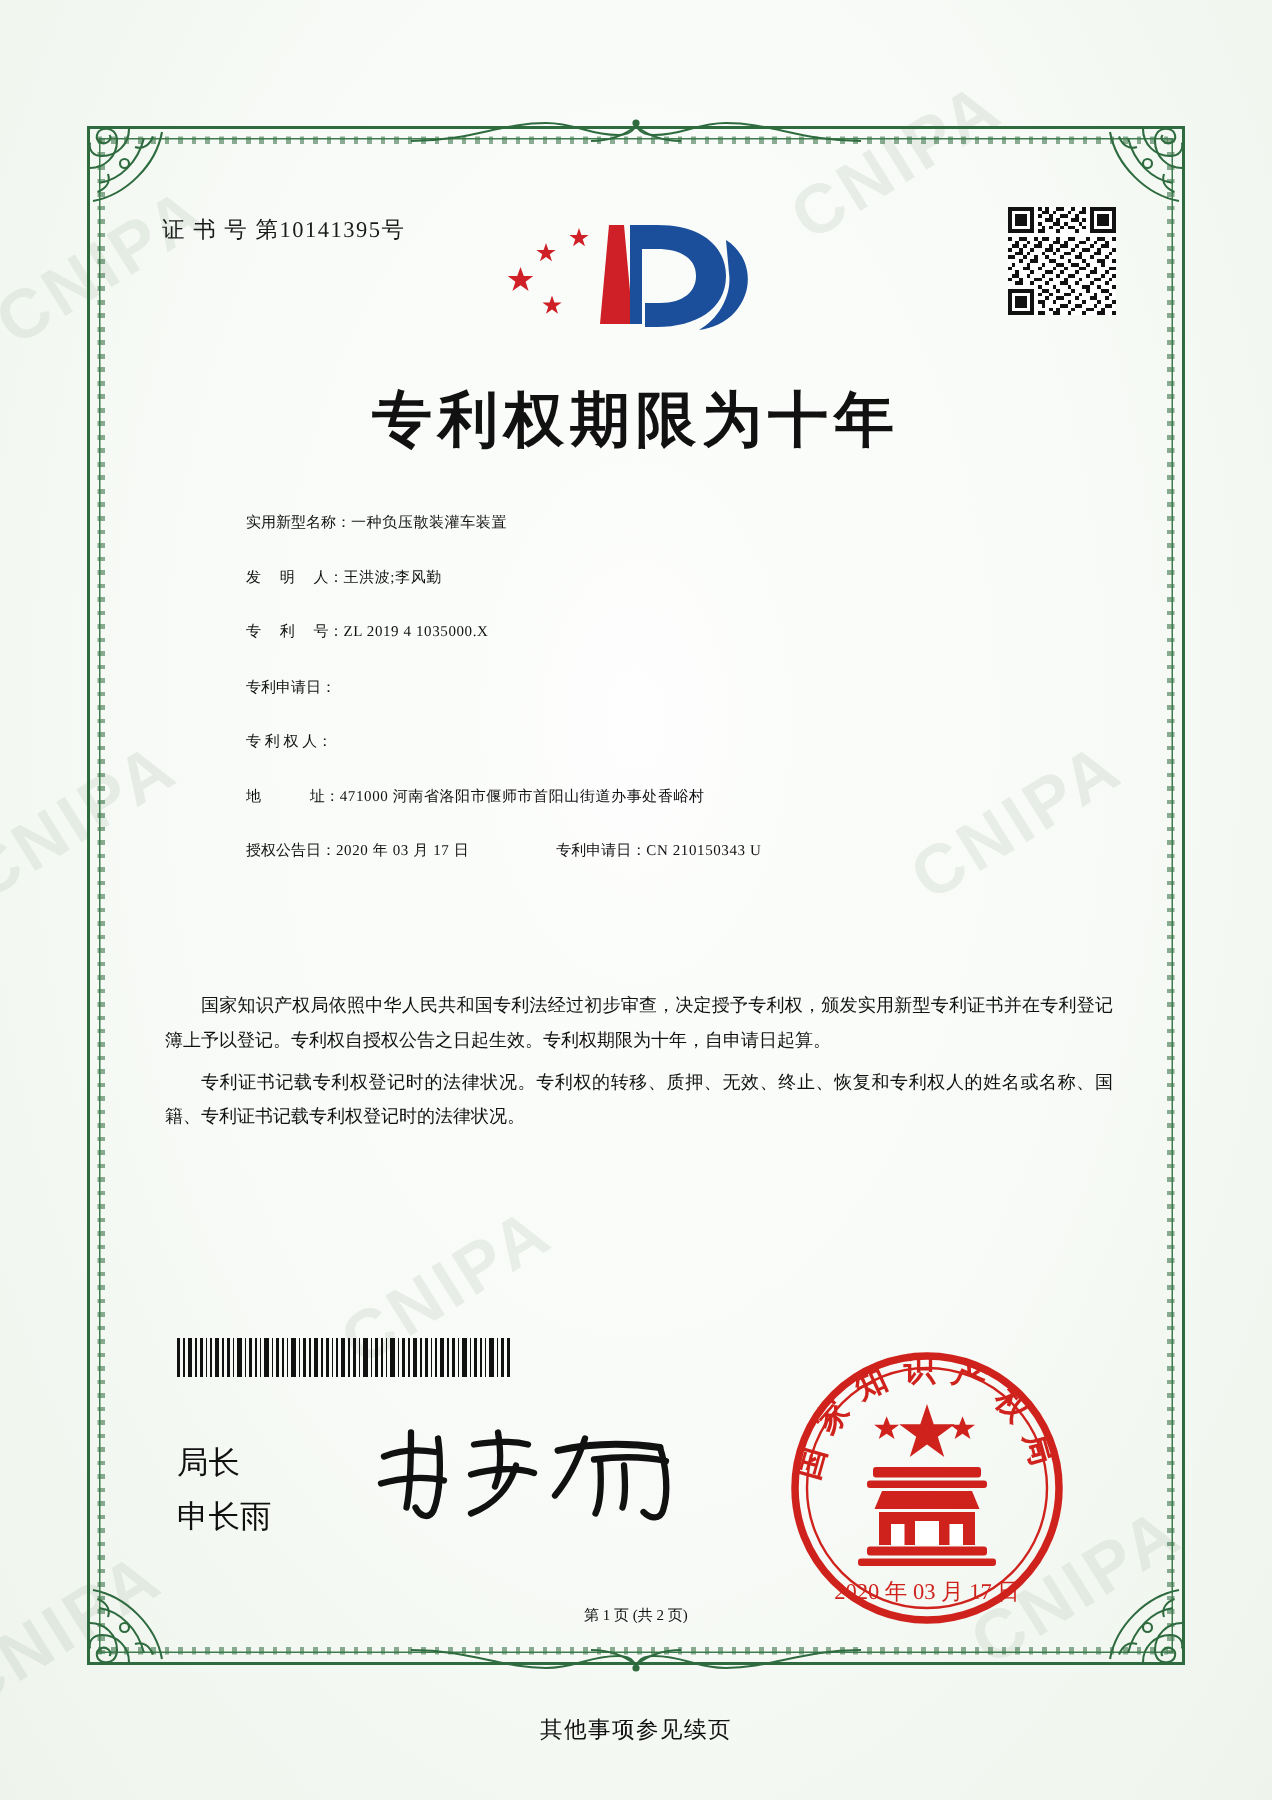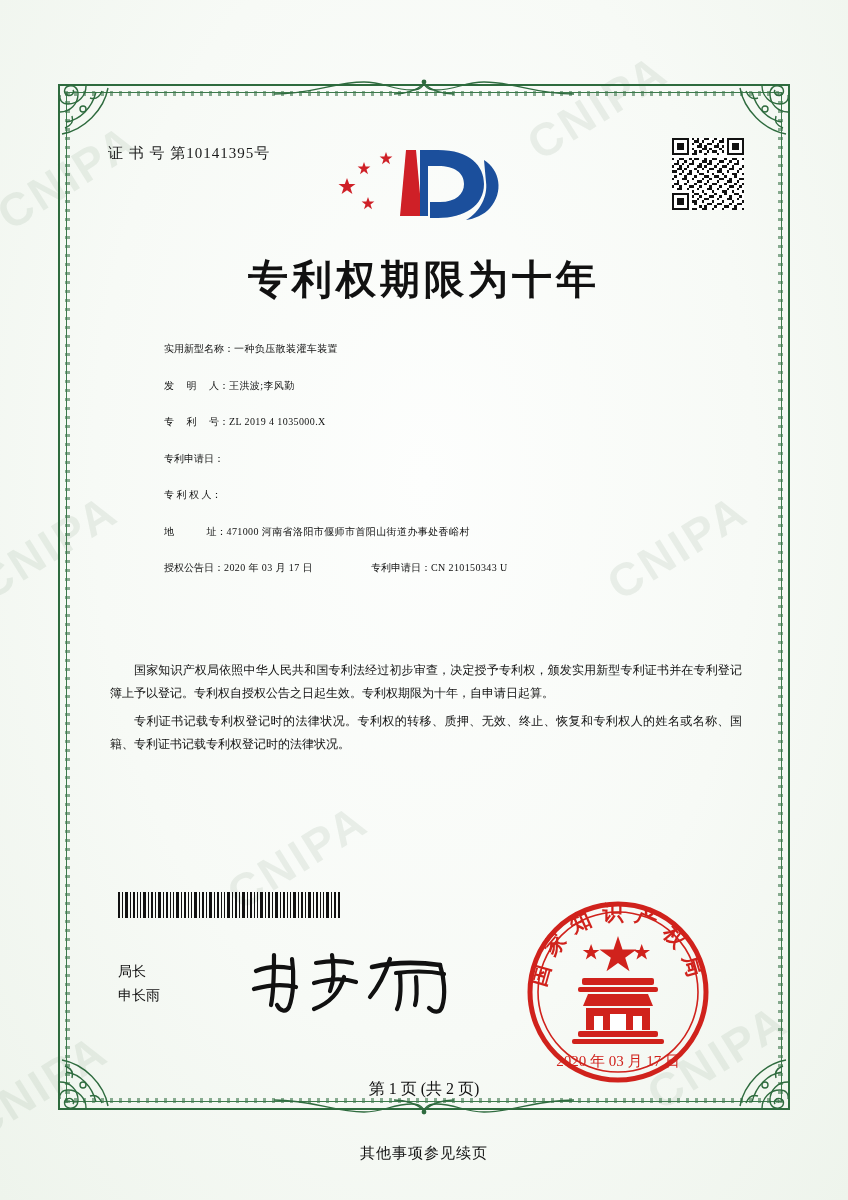--- a/index.html
+++ b/index.html
@@ -188,23 +188,24 @@
     left: 52px;
     top: 800px;
     width: 222px;
     height: 26px;
   }
 
   .signer {
     position: absolute;
     left: 52px;
     top: 868px;
-    font-size: 14px;
+    font-size: 21px;
     line-height: 1.7;
     color: #111;
+    font-family: Liberation Mono, monospace;
   }
   .signature {
     position: absolute;
     left: 178px;
     top: 855px;
     width: 230px;
     height: 70px;
   }
 
   .seal {
@@ -212,23 +213,23 @@
     right: 66px;
     top: 802px;
     width: 196px;
     height: 196px;
   }
 
   .page-num {
     position: absolute;
     left: 0;
     right: 0;
-    bottom: 2px;
+    bottom: 18px;
     text-align: center;
-    font-size: 16px;
+    font-size: 10px;
     color: #111;
   }
 
   .footer-note {
     position: absolute;
     left: 0;
     right: 0;
     top: 1144px;
     text-align: center;
     font-size: 15px;

